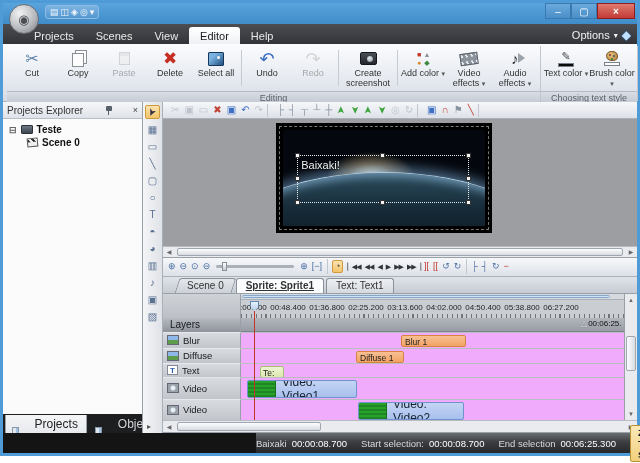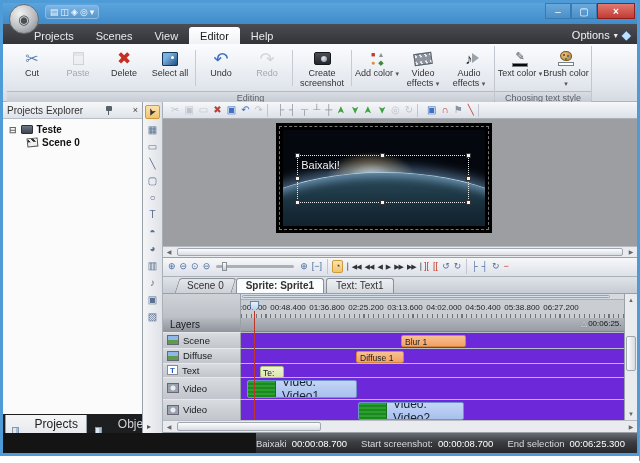--- a/index.html
+++ b/index.html
@@ -118,39 +118,39 @@
   .ti { font-size:9px; color:#4a6fa5; line-height:1; }
   .ti.red { color:#c0392b; } .ti.hl { background:linear-gradient(#fbe3ae,#f3c46a); border:1px solid #cf9a3a; border-radius:2px; padding:1px 2px; color:#444; }
   .ti.dark { color:#30343a; font-size:7px; letter-spacing:-1px; }
   .zslider { width:78px; height:3px; background:#aab0b8; border-radius:2px; position:relative; margin:0 2px; }
   .zslider .zt { position:absolute; left:8%; top:-3px; width:5px; height:9px; background:linear-gradient(#fff,#c8ccd2); border:1px solid #8a9098; }
 
   .tltabs { height:17px; background:linear-gradient(#dfe3e9,#c7ccd4); border-bottom:1px solid #9aa0a8; display:flex; align-items:flex-end; padding-left:14px; gap:2px; flex:0 0 17px; }
   .ttab { font-size:10px; color:#333; padding:1px 9px 2px; border:1px solid #8a9098; border-bottom:none; background:linear-gradient(#eef0f3,#d5d9df); border-radius:3px 3px 0 0; }
   .ttab.slant { transform:skewX(-18deg); background:linear-gradient(#e4e7eb,#cdd2d8); }
   .ttab.slant i { display:inline-block; transform:skewX(18deg); font-style:normal; }
-  .ttab.active { background:#fbfcfd; font-weight:bold; }
+  .ttab.active { background:#fbfcfd; font-weight:bold;text-decoration:underline; }
 
   
   .tlwrap { flex:1; display:flex; min-height:0; background:#b4b8be; }
   .tlmain { flex:1; display:flex; flex-direction:column; position:relative; min-width:0; }
   .rulerrow { height:24px; display:flex; flex:0 0 24px; }
   .nspacer { width:78px; background:linear-gradient(#cfd2d7,#bcc0c6); border-right:1px solid #9aa0a8; }
   .ruler { flex:1; position:relative; background:#caced3; overflow:hidden; }
   .rscroll { position:absolute; left:0; right:0; top:0; height:6px; background:#d6d9de; border-bottom:1px solid #aab0b8; }
   .rscroll .rthumb { position:absolute; left:1px; right:14px; top:1px; bottom:1px; background:linear-gradient(#e8f1fa,#b9d2ea); border:1px solid #84a8cc; border-radius:2px; }
   .rlabels { position:absolute; left:0; right:0; top:7px; height:17px;
     background-image:repeating-linear-gradient(90deg,#70747a 0 1px,transparent 1px 4.9px);
     background-size:100% 4px; background-position:0 100%; background-repeat:no-repeat; }
   .rlab { position:absolute; top:2px; width:44px; text-align:center; font-size:8px; color:#1c1e22; }
   .pent { position:absolute; left:9px; top:7px; width:9px; height:11px; background:linear-gradient(#eaf2fa,#aecbe8); border:1px solid #5d86b0; clip-path:polygon(0 0,100% 0,100% 55%,50% 100%,0 55%); }
   .tlgrid { flex:1; position:relative; display:flex; flex-direction:column; min-height:0; }
   .tlrow { display:flex; }
   .tname { width:78px; background:linear-gradient(#d8dbdf,#c2c6cc); border-right:1px solid #9aa0a8; border-top:1px solid #e6e8eb; display:flex; align-items:center; gap:4px; padding-left:4px; font-size:9.5px; color:#16181c; }
-  .ttrack { flex:1; position:relative; background:#6d28d9; border-top:1px solid #b9bdc4; }
+  .ttrack { flex:1; position:relative; background:#f0abfc; border-top:1px solid #b9bdc4; }
   .tlhdr .tname { background:linear-gradient(#b6bac1,#8f949c); font-size:10px; padding-left:7px; border-top:none; }
   .tlhdr .ttrack { background:linear-gradient(#b2b6bd,#989da5); border-top:none; border-bottom:1px solid #7e838b; }
   .endmark { position:absolute; left:340px; top:1px; display:flex; align-items:center; font-size:8px; color:#111; gap:1px; }
   .endmark .tri { color:#f4f6f8; font-size:8px; text-shadow:0 0 1px #333; }
   .bar { position:absolute; top:2px; height:12px; border-radius:2px; font-size:8.5px; color:#222; padding:1px 3px; white-space:nowrap; overflow:hidden; }
   .bar.fx { background:linear-gradient(#f8c093,#f2a265); border:1px solid #d6853f; }
   .bar.txt { background:linear-gradient(#eef3d4,#dbe8ad); border:1px solid #aabf76; padding:1px 2px; }
   .vbar { position:absolute; top:2px; height:18px; background:linear-gradient(#c4d4f4,#a8c0ee); border:1px solid #6f94cc; border-radius:2px; font-size:12px; color:#16202e; display:flex; align-items:center; overflow:hidden; }
   .vthumb { width:28px; height:100%; background:#27a22b; border-right:1px solid #17701a; background-image:repeating-linear-gradient(0deg, rgba(0,0,0,.18) 0 2px, transparent 2px 4px); flex:0 0 28px; }
   .vbar .vlab { padding-left:6px; }
@@ -202,20 +202,26 @@
       <span class="gem">◆</span>
     </span>
   </div>
 
   <div class="ribbon">
     <div class="rgroup">
       <div class="rbuttons">
         <div class="rbtn">
           <span class="ric ic-cut">✂</span>
           <span class="rlb">Cut</span>
+        </div>
+        <div class="rbtn">
+          <span class="ric">
+              <span class="i-copy"></span>
+            </span>
+          <span class="rlb">Copy</span>
         </div>
         <div class="rbtn disabled">
           <span class="ric">
               <span class="i-paste"></span>
             </span>
           <span class="rlb">Paste</span>
         </div>
         <div class="rbtn">
           <span class="ric ic-del">✖</span>
           <span class="rlb">Delete</span>
@@ -476,21 +482,21 @@
                 <span class="endmark">
                   <span class="tri">△</span>
                   <span>00:06:25.</span>
                 </span>
               </div>
             </div>
 
             <div class="tlrow" style="height:16px">
               <div class="tname">
                 <span style="width:12px;height:10px;border:1px solid #667;background:linear-gradient(180deg,#8fb8e8 50%,#5d9c4a 50%)"></span>
-                <span>Scene</span>
+                <span>Blur</span>
               </div>
               <div class="ttrack">
                 <span class="bar fx" style="left:160px;width:65px">Blur 1</span>
               </div>
             </div>
 
             <div class="tlrow" style="height:15px">
               <div class="tname">
                 <span style="width:12px;height:10px;border:1px solid #667;background:linear-gradient(180deg,#8fb8e8 50%,#5d9c4a 50%)"></span>
                 <span>Diffuse</span>
@@ -560,21 +566,21 @@
     </div>
   </div>
 
   <div class="statusbar">
     <div class="status-left"></div>
     <span class="sitem">
       <span>Baixaki</span>
       <span class="v">00:00:08.700</span>
     </span>
     <span class="sitem">
-      <span>Start screenshot:</span>
+      <span>Start selection:</span>
       <span class="v">00:00:08.700</span>
     </span>
     <span class="sitem">
       <span>End selection</span>
       <span class="v">00:06:25.300</span>
     </span>
     <span class="zoombtn">Zoom To Screen</span>
 
   </div>
 

